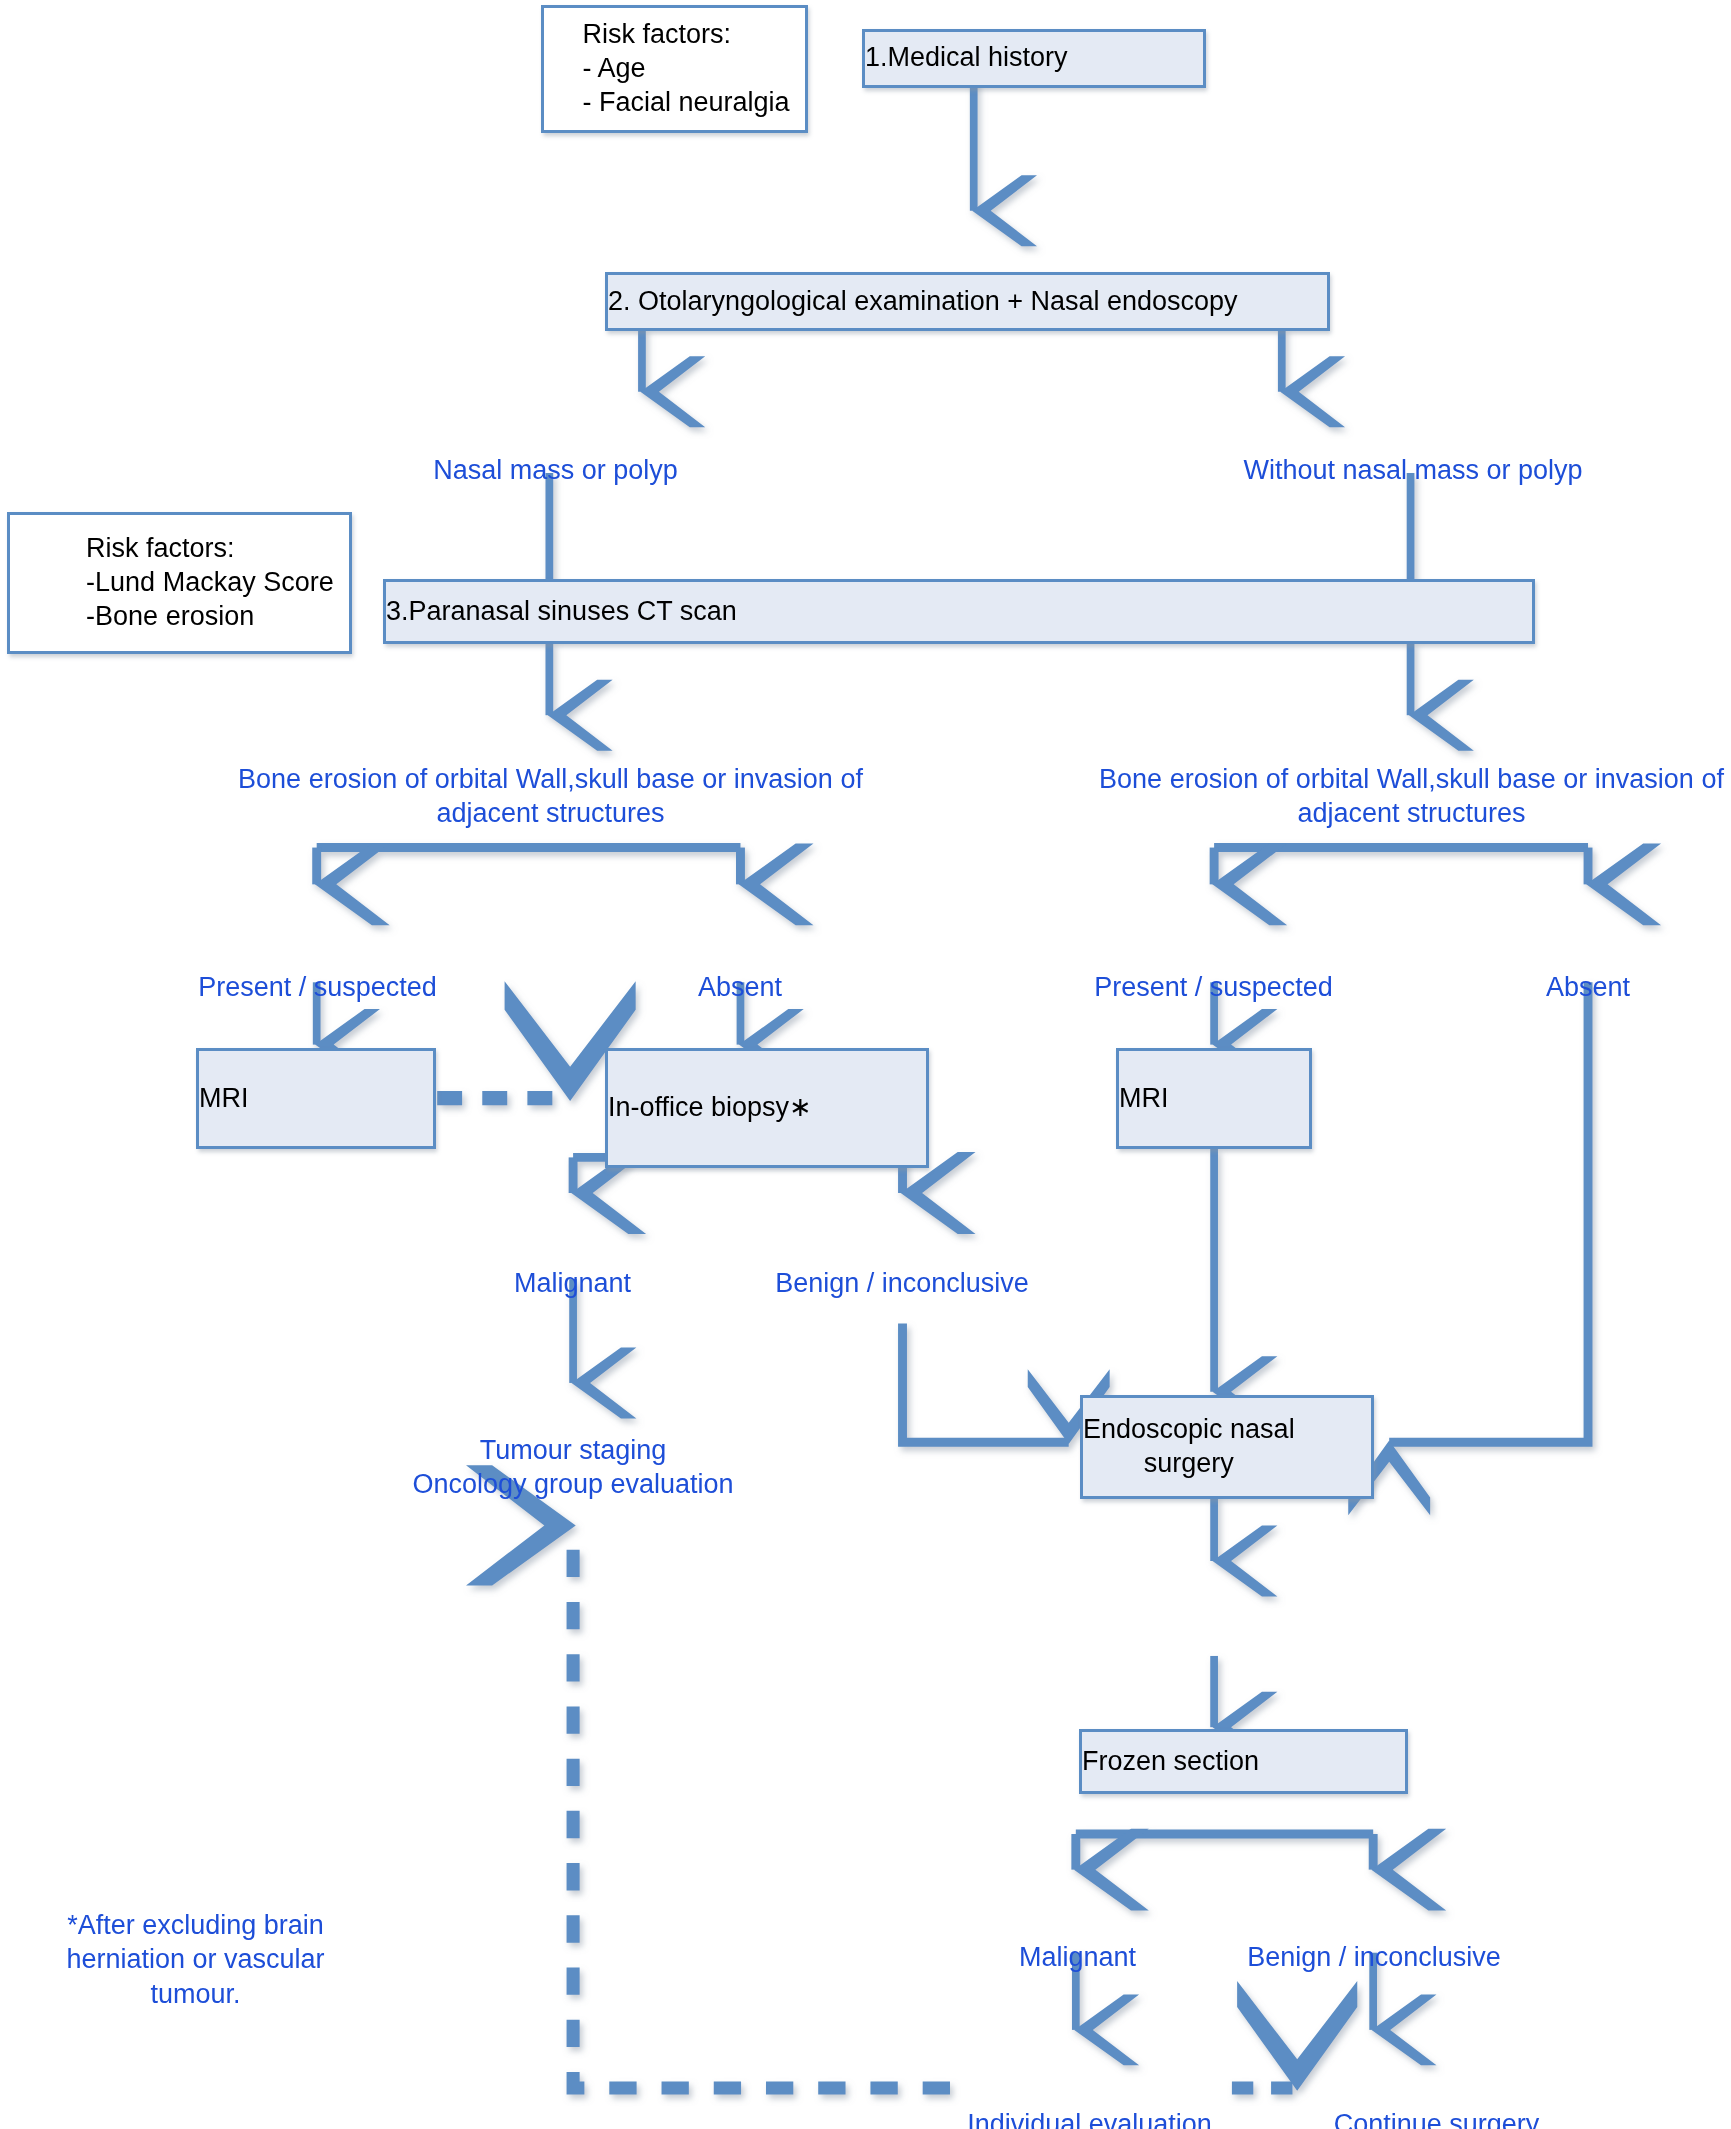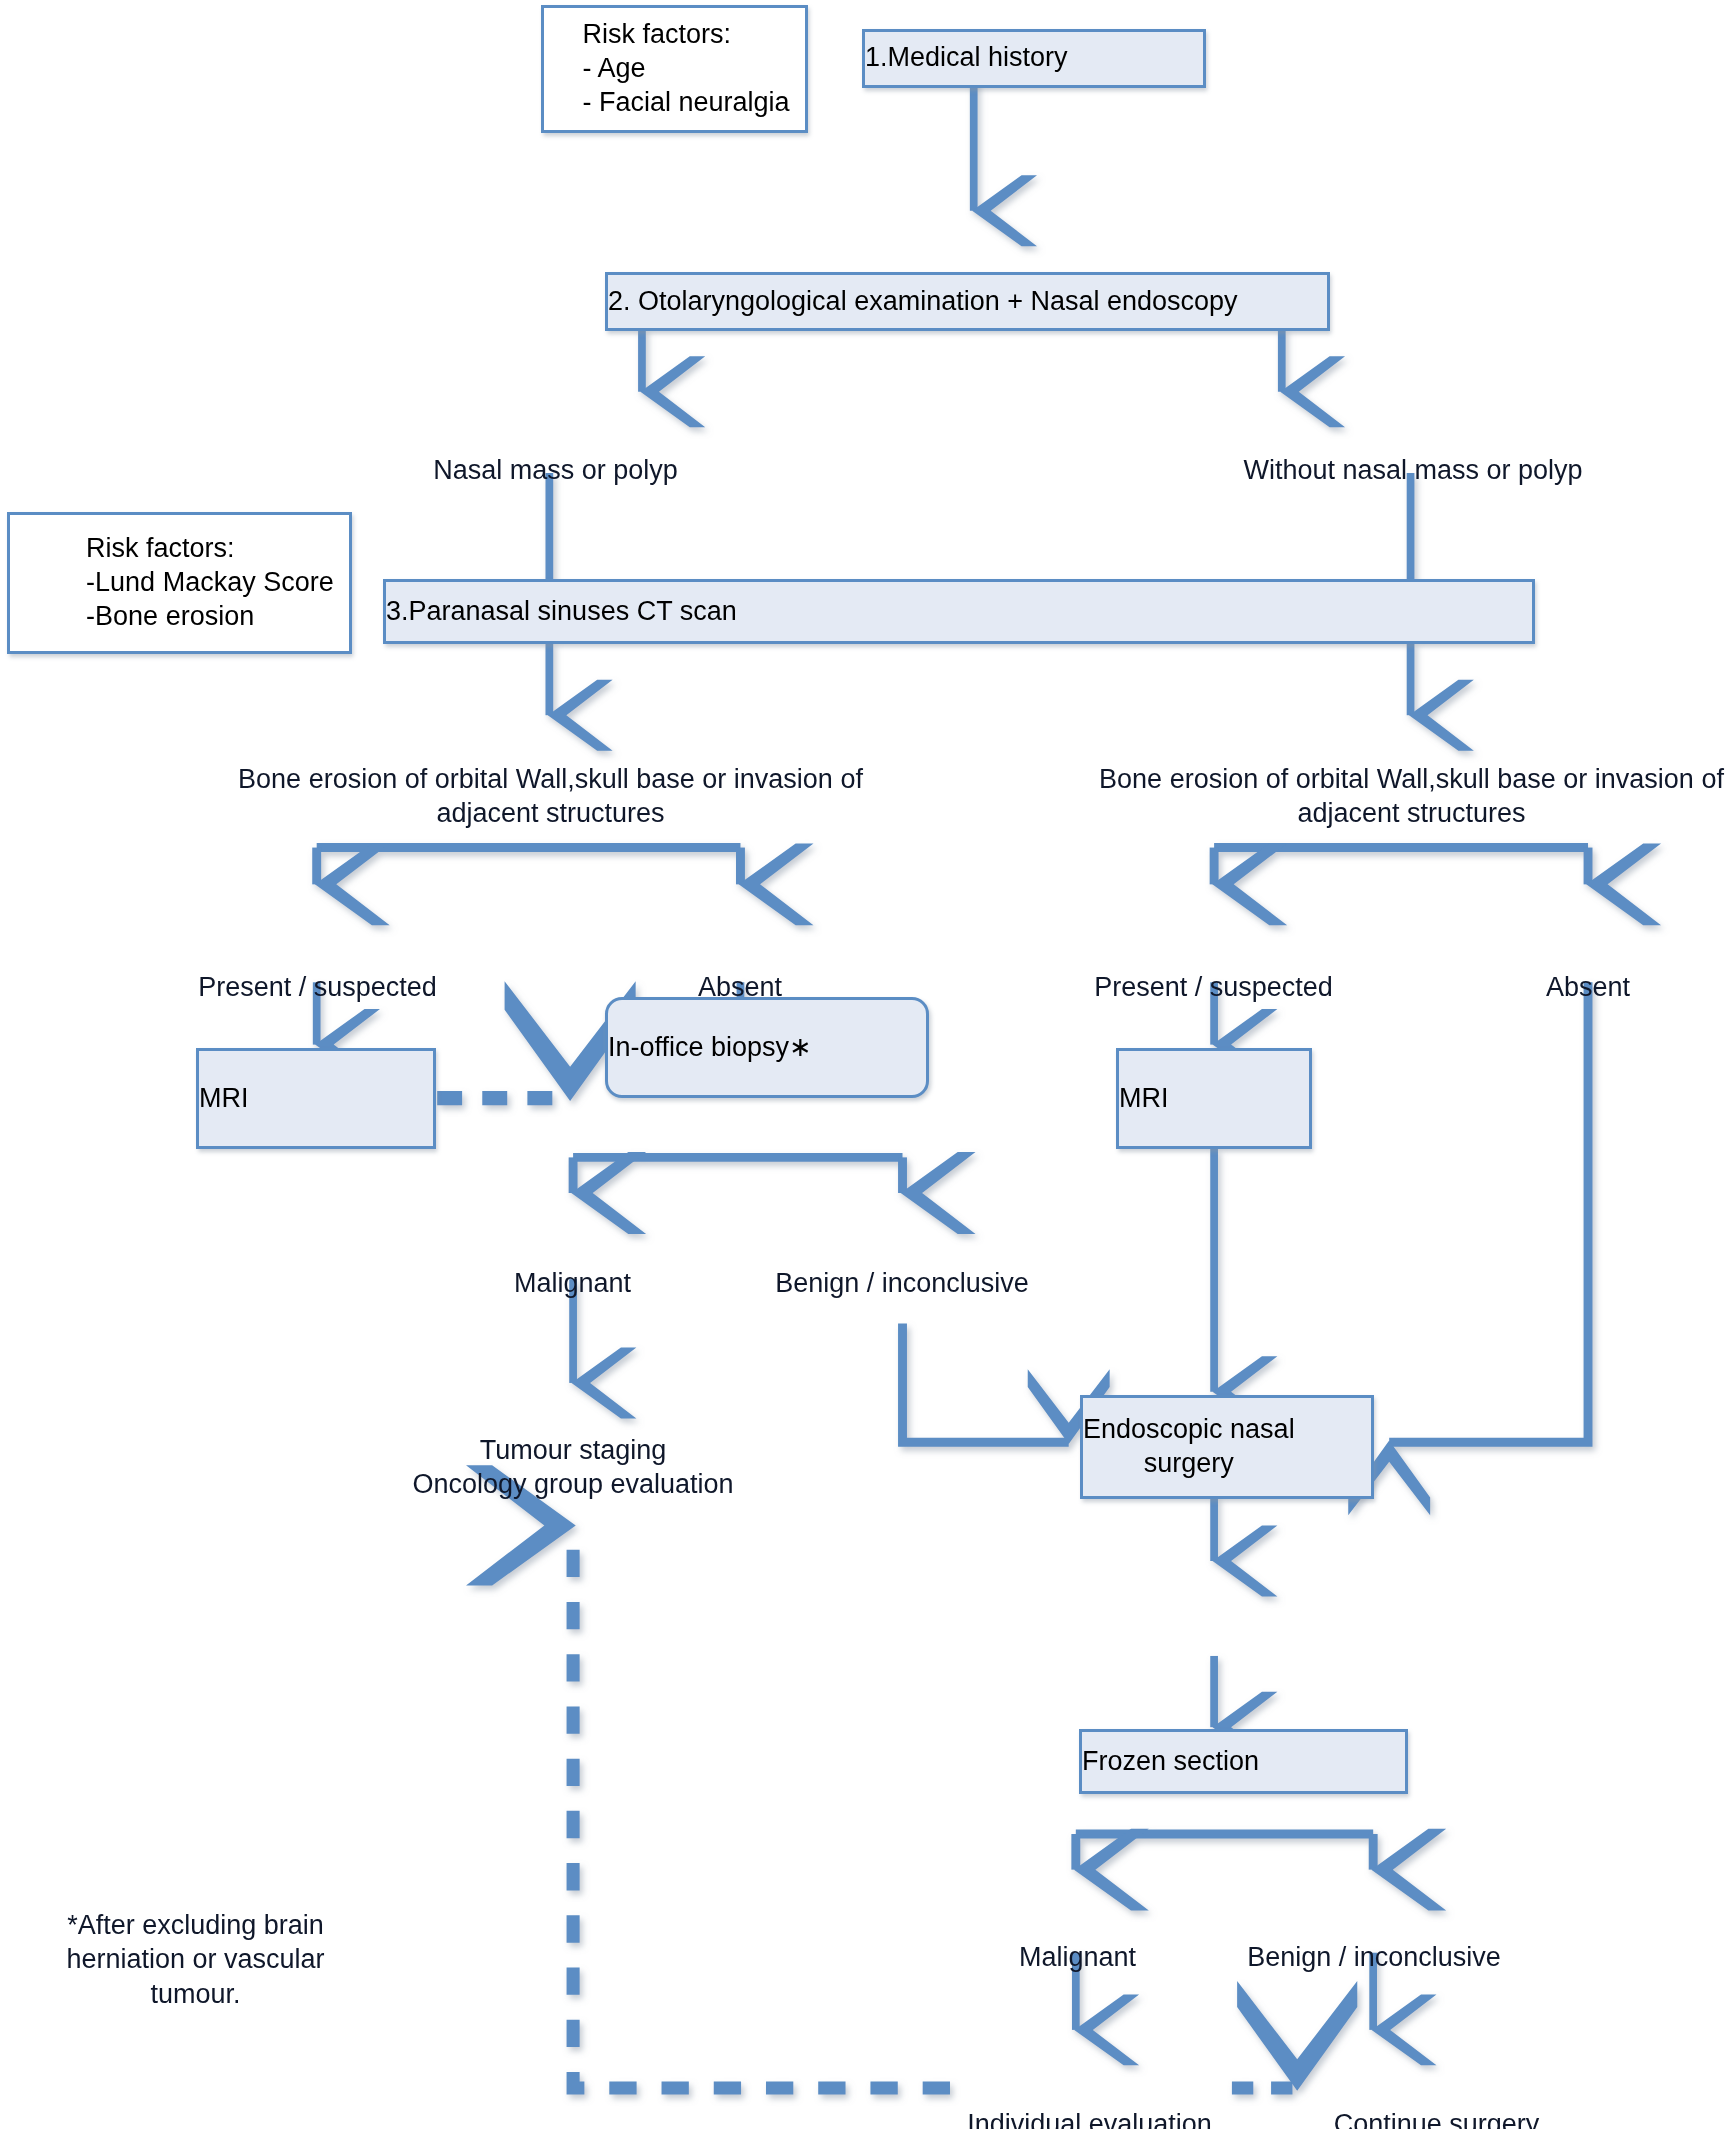--- a/index.html
+++ b/index.html
@@ -43,21 +43,21 @@
     text-align: left;
     align-items: center;
     padding: 0 15.4px;
   }
   .box .inner {
     white-space: pre-line;
   }
   
   .label {
     position: absolute;
-    color: #0f172a;
+    color: #1d4ed8;
     font-size: 27px;
     line-height: 1.28;
     text-align: center;
     white-space: pre-line;
   }
 </style>
 </head>
 <body>
 
 <div id="root">
@@ -181,21 +181,21 @@
   </div>
 
   <div class="box" style="left:383px; top:579px; width:1152px; height:65px;">
     <span class="inner">3.Paranasal sinuses CT scan</span>
   </div>
 
   <div class="box" style="left:196px; top:1048px; width:240px; height:101px;">
     <span class="inner">MRI</span>
   </div>
 
-  <div class="box" style="left:605px; top:997px; width:324px; height:101px;border-radius:17px;">
+  <div class="box" style="left:605px; top:1048px; width:324px; height:120px;">
     <span class="inner">In-office biopsy∗</span>
   </div>
 
   <div class="box" style="left:1116px; top:1048px; width:196px; height:101px;">
     <span class="inner">MRI</span>
   </div>
 
   <div class="box" style="left:1080px; top:1395px; width:294px; height:104px;">
     <span class="inner">Endoscopic nasal
 surgery</span>

